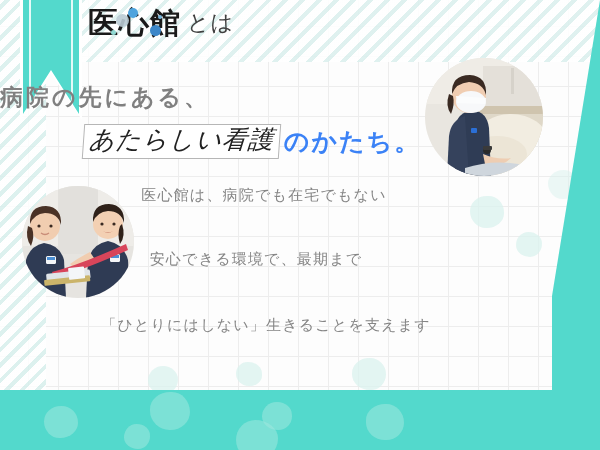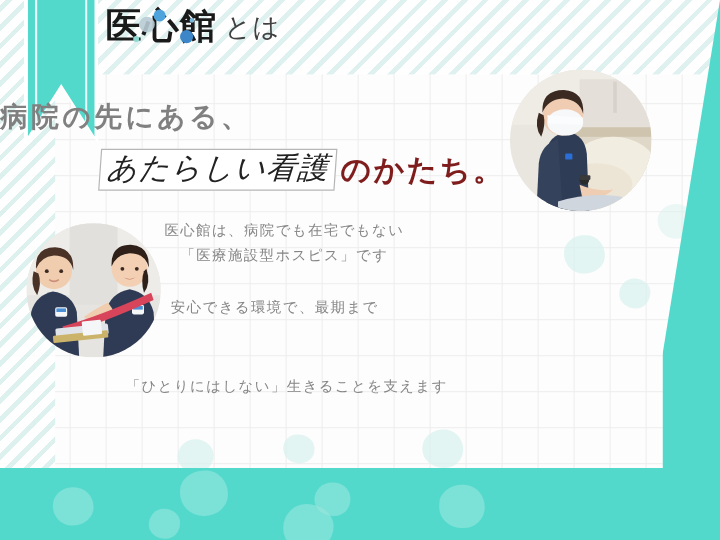--- a/index.html
+++ b/index.html
@@ -139,29 +139,30 @@
     padding:1px 5px 3px 5px;
     font-family:"DejaVu Serif","Liberation Serif",serif;
     font-size:25px;
     color:#222222;
     font-style:italic;
     letter-spacing:1px;
     line-height:1.15;
     transform:skewX(-4deg);
   }
   .hand-tail {
-    font-size:25px; color:#7f1d1d; font-weight:bold;
+    font-size:25px; color:#3b82f6; font-weight:bold;
     letter-spacing:2px; margin-left:4px;
   }
 
   
   .para {
     position:absolute; width:504px; text-align:center;
-    color:#858585; font-size:12px; line-height:1.75;
+    color:#858585; font-size:15px; line-height:1.75;
     letter-spacing:1.2px;
+    margin-left:27px;
   }
   .p1 { left:0; top:182px; padding-left:40px; padding-right:70px; }
   .p2 { left:0; top:246px; padding-left:24px; padding-right:70px; }
   .p3 { left:0; top:312px; padding-left:26px; padding-right:52px; }
 
   
   .photo {
     position:absolute; border-radius:50%; overflow:hidden;
   }
   .photo-nurse-patient { left:425px; top:58px; width:118px; height:118px; }
@@ -214,21 +215,20 @@
 
   <div class="headline">病院の先にある、</div>
 
   <div class="hand-line">
     <span class="hand-box">あたらしい看護</span>
     <span class="hand-tail">のかたち。</span>
   </div>
 
   <div class="para p1">
     <div>医心館は、病院でも在宅でもない</div>
-    <div>「医療施設型ホスピス」です</div>
   </div>
   <div class="para p2">
     <div>安心できる環境で、最期まで</div>
   </div>
   <div class="para p3">
     <div>「ひとりにはしない」生きることを支えます</div>
   </div>
 
   <div class="photo photo-nurse-patient">
     <svg viewBox="0 0 118 118" preserveAspectRatio="xMidYMid slice">

